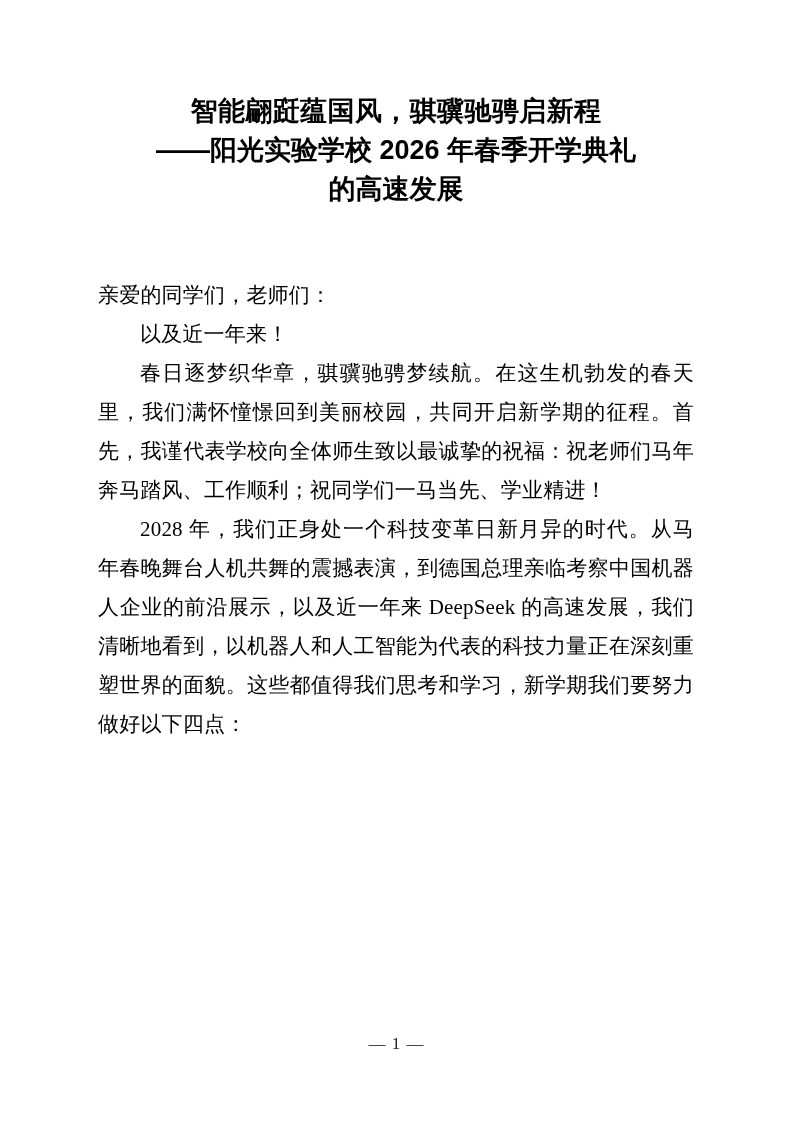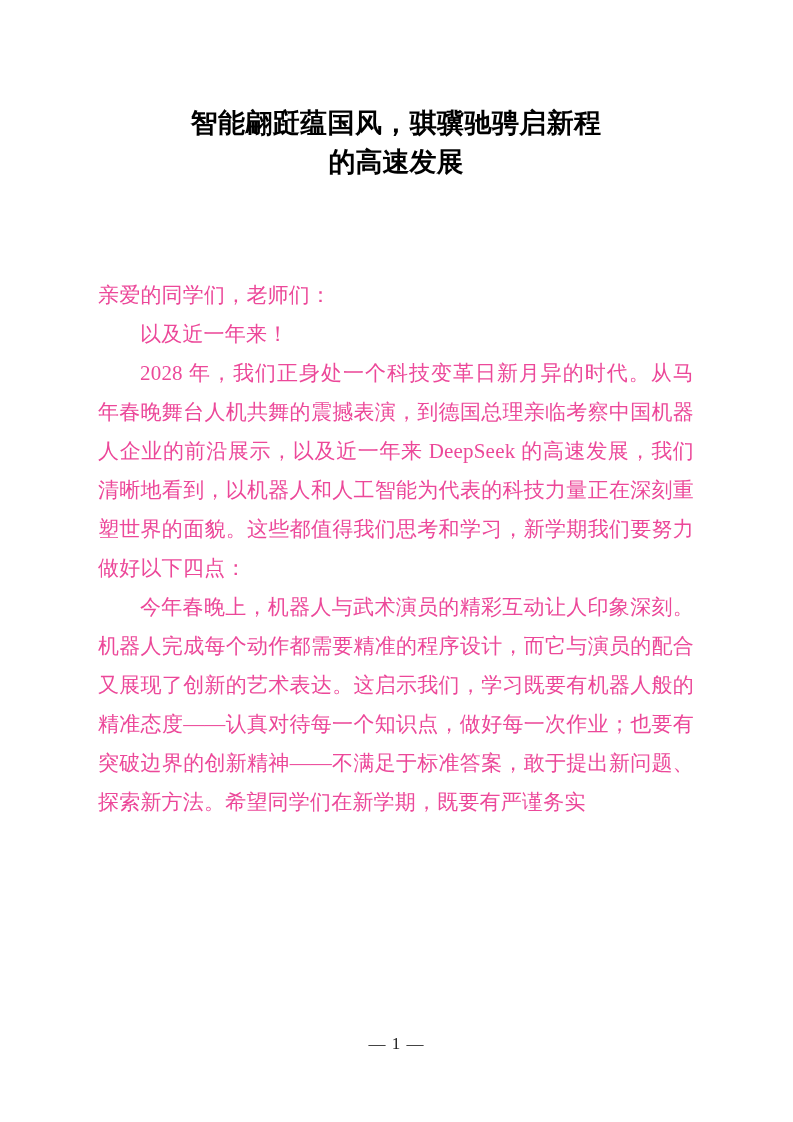--- a/index.html
+++ b/index.html
@@ -23,21 +23,21 @@
     top: 0;
     width: 793px;
     height: 1122px;
     background: #ffffff;
   }
 
   
   .title-block {
     position: absolute;
     left: 98px;
-    top: 104px;
+    top: 92px;
     width: 596px;
     text-align: center;
   }
   .title-line {
     font-family: "Liberation Sans", "DejaVu Sans", sans-serif;
     font-weight: bold;
     font-size: 27px;
     line-height: 39px;
     letter-spacing: 0.4px;
     color: #000000;
@@ -56,21 +56,21 @@
   }
   .para {
     font-family: "Liberation Serif", "DejaVu Serif", serif;
     font-size: 21px;
     line-height: 39px;
     text-align: justify;
     text-align-last: left;
     text-justify: inter-ideograph;
     letter-spacing: 0.2px;
     margin: 0;
-    color: #ec4899;
+    color: #000000;
   }
   .para.indent {
     text-indent: 42px;
   }
   .para.noindent {
     text-indent: 0;
   }
 
   
   .footer {
@@ -85,25 +85,26 @@
     letter-spacing: 1px;
   }
 </style>
 </head>
 <body>
 
 <div class="page">
 
   <div class="title-block">
     <div class="title-line">智能翩跹蕴国风，骐骥驰骋启新程</div>
+    <div class="title-line sub">——阳光实验学校 2026 年春季开学典礼</div>
     <div class="title-line sub">的高速发展</div>
   </div>
 
   <div class="body-block">
     <p class="para noindent">亲爱的同学们，老师们：</p>
     <p class="para indent">以及近一年来！</p>
+    <p class="para indent">春日逐梦织华章，骐骥驰骋梦续航。在这生机勃发的春天里，我们满怀憧憬回到美丽校园，共同开启新学期的征程。首先，我谨代表学校向全体师生致以最诚挚的祝福：祝老师们马年奔马踏风、工作顺利；祝同学们一马当先、学业精进！</p>
     <p class="para indent">2028 年，我们正身处一个科技变革日新月异的时代。从马年春晚舞台人机共舞的震撼表演，到德国总理亲临考察中国机器人企业的前沿展示，以及近一年来 DeepSeek 的高速发展，我们清晰地看到，以机器人和人工智能为代表的科技力量正在深刻重塑世界的面貌。这些都值得我们思考和学习，新学期我们要努力做好以下四点：</p>
-    <p class="para indent">今年春晚上，机器人与武术演员的精彩互动让人印象深刻。机器人完成每个动作都需要精准的程序设计，而它与演员的配合又展现了创新的艺术表达。这启示我们，学习既要有机器人般的精准态度——认真对待每一个知识点，做好每一次作业；也要有突破边界的创新精神——不满足于标准答案，敢于提出新问题、探索新方法。希望同学们在新学期，既要有严谨务实</p>
   </div>
 
   <div class="footer">— 1 —</div>
 
 </div>
 
 </body></html>

